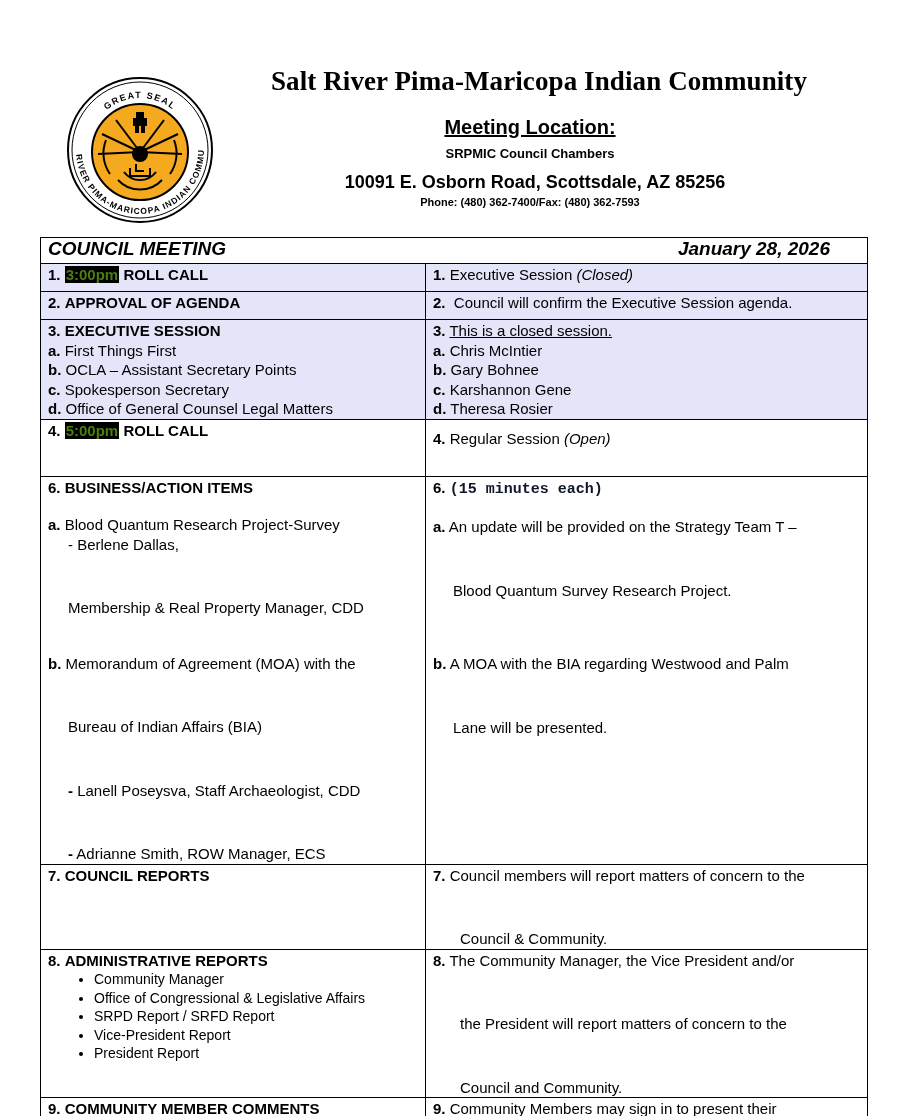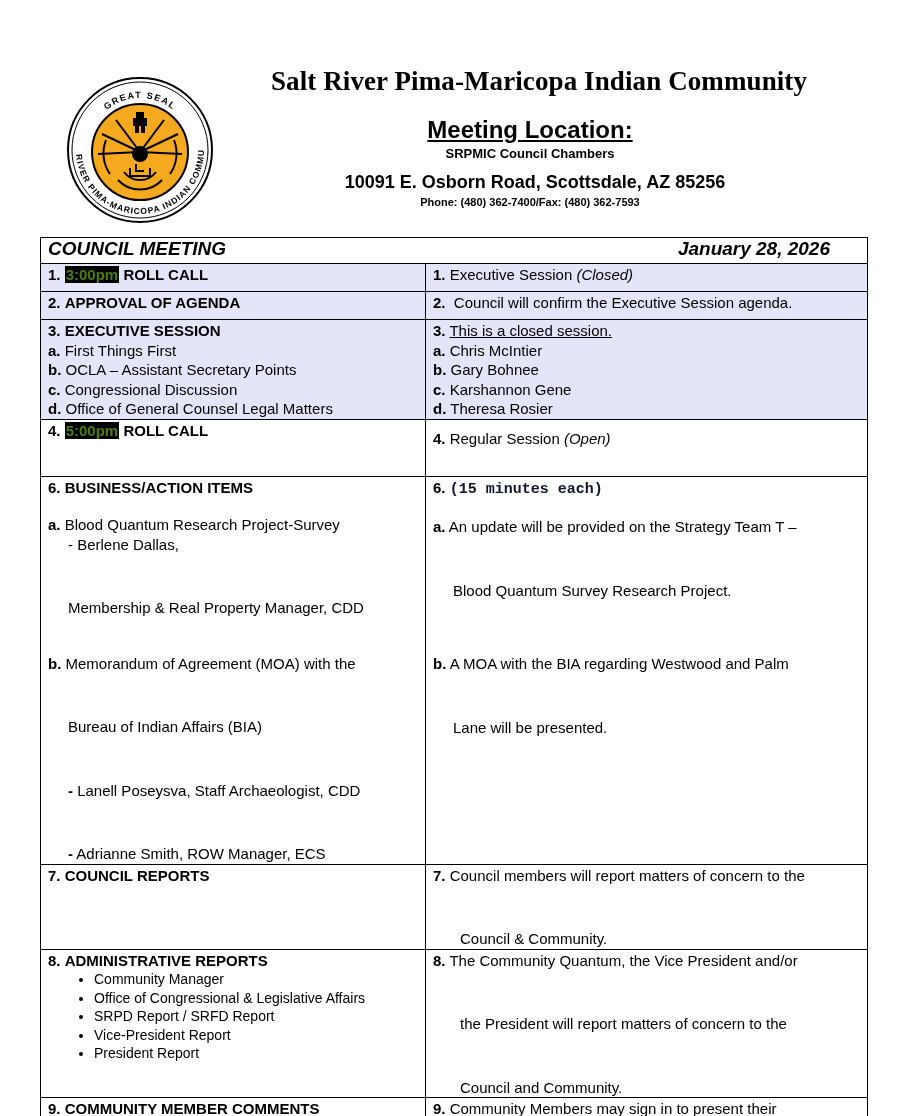--- a/index.html
+++ b/index.html
@@ -1,19 +1,19 @@
 <!DOCTYPE html>
 <html><head>
 <meta charset="utf-8">
 <style>
   html, body { margin: 0; padding: 0; background: #ffffff; }
   body { width: 902px; height: 1116px; position: relative; overflow: hidden; font-family: "Liberation Sans", sans-serif; color: #000; }
   .seal { position: absolute; left: 66px; top: 76px; width: 148px; height: 148px; }
   .org-title { position: absolute; left: 258px; top: 66px; width: 562px; text-align: center; font-family: "Liberation Serif", serif; font-size: 27px; font-weight: bold; letter-spacing: 0.1px; }
-  .loc-heading { position: absolute; left: 300px; top: 116px; width: 460px; text-align: center; font-size: 24px; font-weight: bold; text-decoration: underline; }
+  .loc-heading { position: absolute; left: 300px; top: 116px; width: 460px; text-align: center; font-size: 20px; font-weight: bold; text-decoration: underline; }
   .loc-name { position: absolute; left: 300px; top: 146px; width: 460px; text-align: center; font-size: 13px; font-weight: bold; }
   .loc-addr { position: absolute; left: 290px; top: 172px; width: 490px; text-align: center; font-size: 18px; font-weight: bold; }
   .loc-phone { position: absolute; left: 300px; top: 196px; width: 460px; text-align: center; font-size: 11px; font-weight: bold; }
 
   table.agenda { position: absolute; left: 40px; top: 237px; width: 827px; border-collapse: collapse; table-layout: fixed; }
   table.agenda td { border: 1.5px solid #000; vertical-align: top; padding: 1px 7px 0 7px; font-size: 15px; line-height: 19.5px; }
   td.header-cell { padding: 2px 7px 0 9px; height: 24px; }
   .hdr-wrap { display: flex; justify-content: space-between; align-items: flex-end; font-style: italic; font-weight: bold; font-size: 19px; }
   .hdr-date { padding-right: 30px; }
   tr.shaded td { background: #e5e5fa; }
@@ -112,21 +112,21 @@
       <span class="b">2.</span>&nbsp;
       <span>Council will confirm the Executive Session agenda.</span>
     </td>
   </tr>
 
   <tr class="shaded">
     <td>
       <div><span class="b">3.</span> <span class="b">EXECUTIVE SESSION</span></div>
       <div><span class="b">a.</span> <span>First Things First</span></div>
       <div><span class="b">b.</span> <span>OCLA – Assistant Secretary Points</span></div>
-      <div><span class="b">c.</span> <span>Congressional Discussion</span></div>
+      <div><span class="b">c.</span> <span>Spokesperson Secretary</span></div>
       <div><span class="b">d.</span> <span>Office of General Counsel Legal Matters</span></div>
     </td>
     <td>
       <div><span class="b">3.</span> <span class="u">This is a closed session.</span></div>
       <div><span class="b">a.</span> <span>Chris McIntier</span></div>
       <div><span class="b">b.</span> <span>Gary Bohnee</span></div>
       <div><span class="b">c.</span> <span>Karshannon Gene</span></div>
       <div><span class="b">d.</span> <span>Theresa Rosier</span></div>
     </td>
   </tr>
@@ -188,21 +188,21 @@
       <div><span class="b">8.</span> <span class="b">ADMINISTRATIVE REPORTS</span></div>
       <ul class="bullets">
         <li>Community Manager</li>
         <li>Office of Congressional &amp; Legislative Affairs</li>
         <li>SRPD Report / SRFD Report</li>
         <li>Vice-President Report</li>
         <li>President Report</li>
       </ul>
     </td>
     <td>
-      <div><span class="b">8.</span> <span>The Community Quantum, the Vice President and/or</span></div>
+      <div><span class="b">8.</span> <span>The Community Manager, the Vice President and/or</span></div>
       <div class="indent" style="padding-left:27px">the President will report matters of concern to the</div>
       <div class="indent" style="padding-left:27px">Council and Community.</div>
     </td>
   </tr>
 
   <tr>
     <td style="height:94px">
       <span class="b">9.</span>
       <span class="b">COMMUNITY MEMBER COMMENTS</span>
     </td>

